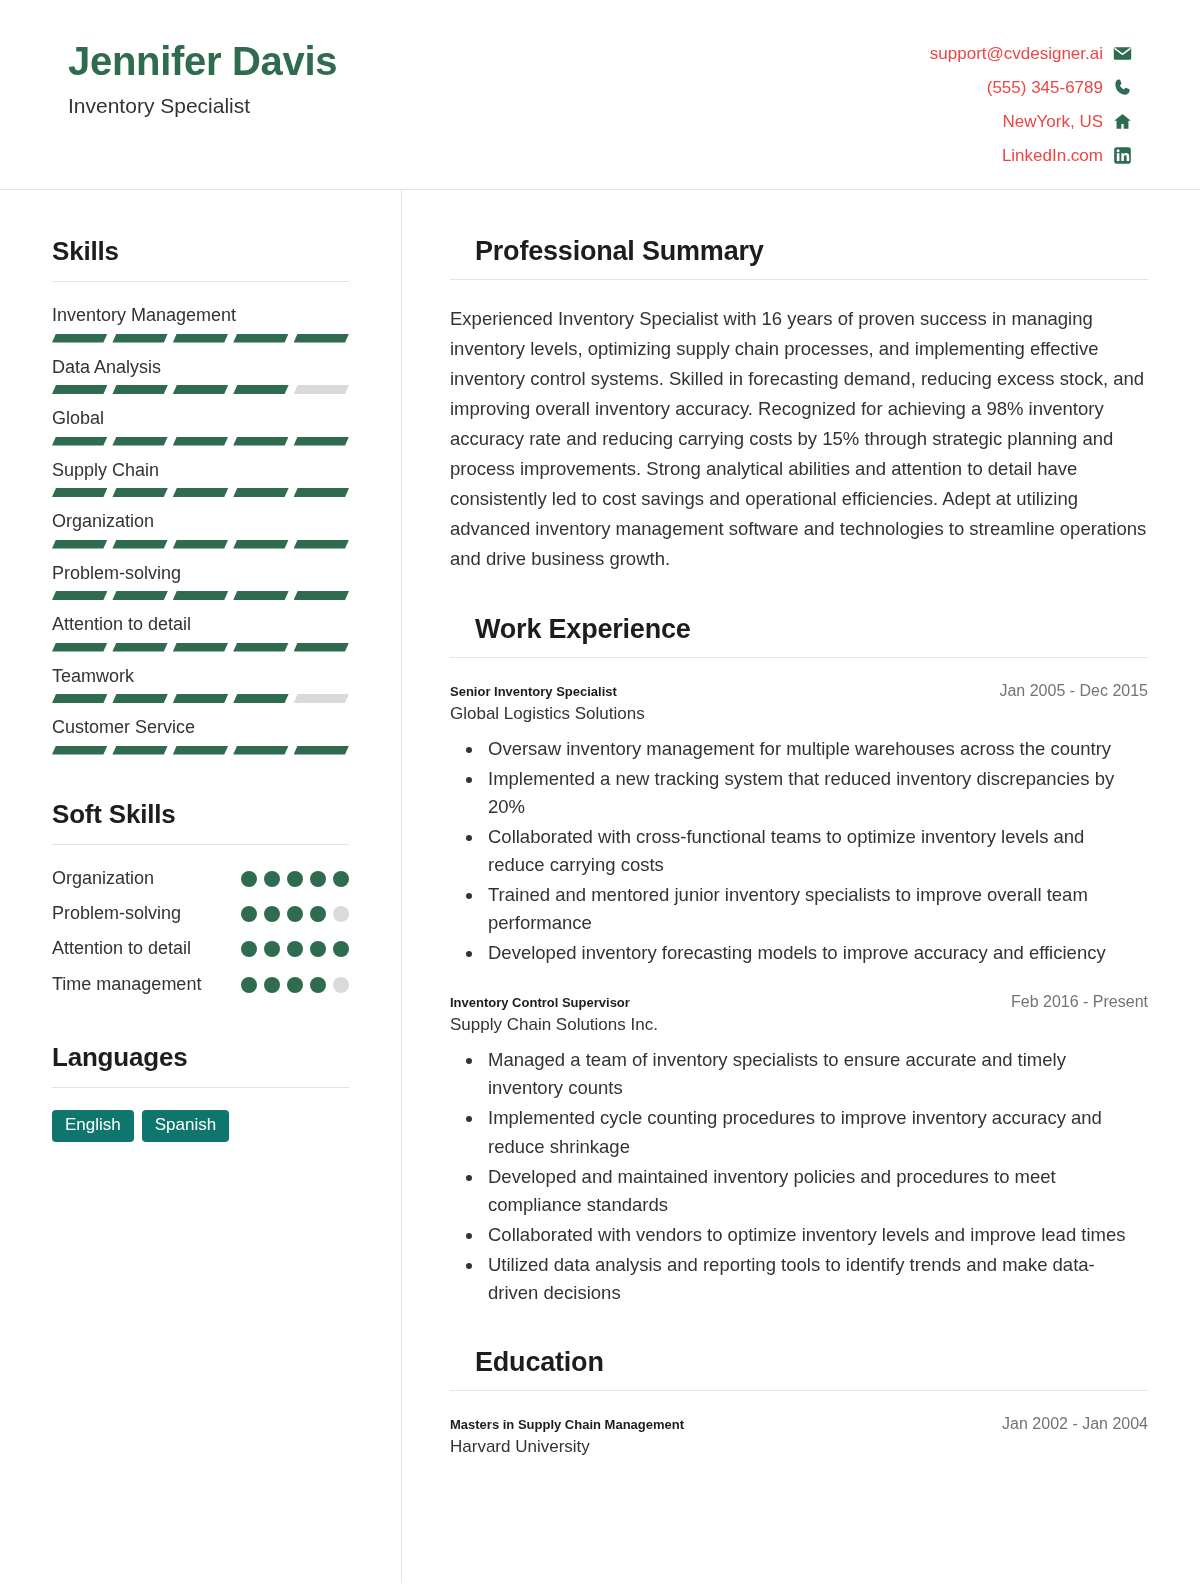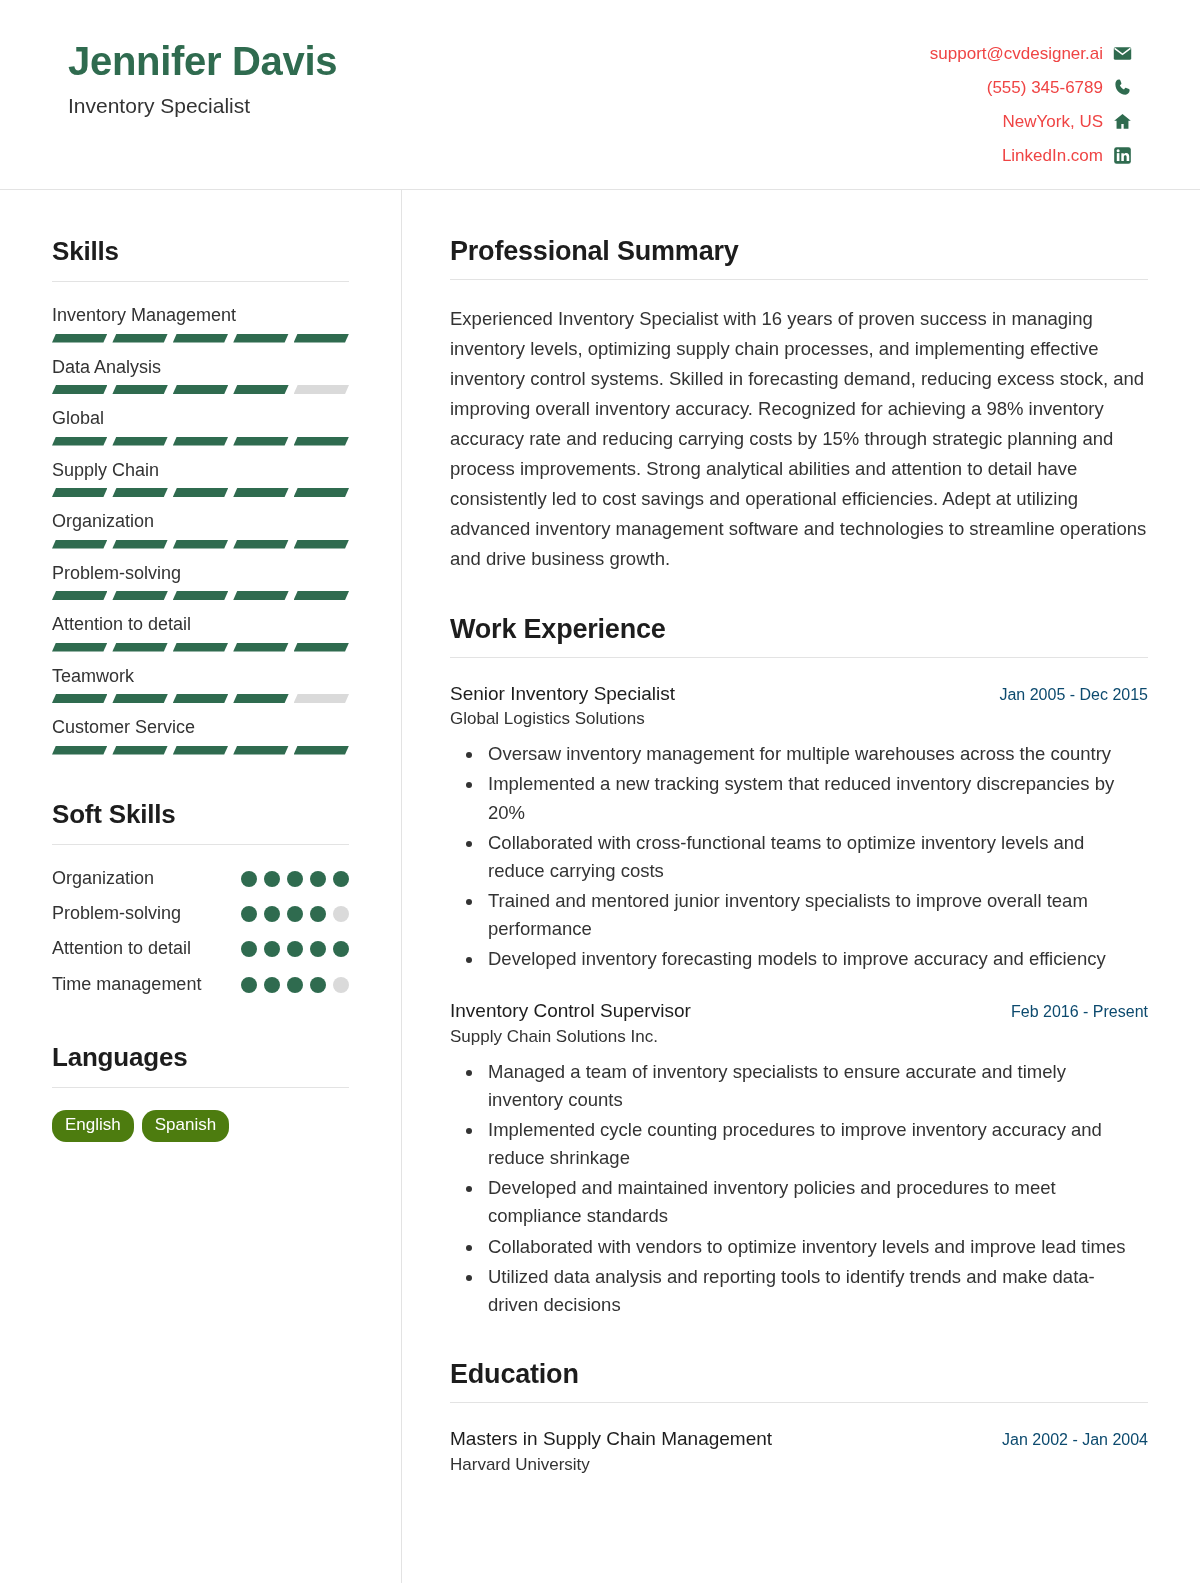--- a/index.html
+++ b/index.html
@@ -76,21 +76,21 @@
     font-weight: bold;
     color: #1d1d1d;
     letter-spacing: -0.2px;
   }
   .sec-rule {
     height: 1px;
     background: #e3e3e3;
     margin-top: 14px;
     margin-bottom: 22px;
   }
-  .main .sec-title { font-size: 27px; }
+  .main .sec-title { font-size: 27px; margin-left: 25px; }
   .main .sec-rule { margin-top: 12px; margin-bottom: 24px; }
 
   
   .skill-item { margin-bottom: 13px; }
   .skill-label {
     font-size: 18px;
     color: #333333;
     margin-bottom: 7px;
     line-height: 1.25;
   }
@@ -128,53 +128,53 @@
     width: 16px; height: 16px;
     border-radius: 50%;
     background: #2f6b4f;
   }
   .dot.off { background: #dadada; }
 
   
   .lang-block { margin-top: 46px; }
   .lang-pills { display: flex; gap: 8px; flex-wrap: wrap; }
   .pill {
-    background: #4d7c0f;
+    background: #0f766e;
     color: #ffffff;
     font-size: 17px;
     padding: 6px 13px 7px 13px;
-    border-radius: 14px;
+    border-radius: 4px;
     line-height: 1.1;
   }
 
   
   .summary-text {
     font-size: 18.5px;
     line-height: 1.62;
     color: #333333;
   }
   .block-gap { margin-top: 40px; }
 
   .entry { margin-bottom: 26px; }
   .entry:last-child { margin-bottom: 0; }
   .entry-head {
     display: flex;
     justify-content: space-between;
     align-items: baseline;
     gap: 18px;
   }
   .entry-title {
-    font-size: 19px;
-    font-weight: normal;
+    font-size: 13px;
+    font-weight: bold;
     color: #1d1d1d;
     line-height: 1.3;
   }
   .entry-date {
     font-size: 16px;
-    color: #0c4a6e;
+    color: #737373;
     white-space: nowrap;
     flex: 0 0 auto;
   }
   .entry-org {
     font-size: 17px;
     color: #333333;
     margin-top: 2px;
     line-height: 1.35;
   }
   .bullets {

